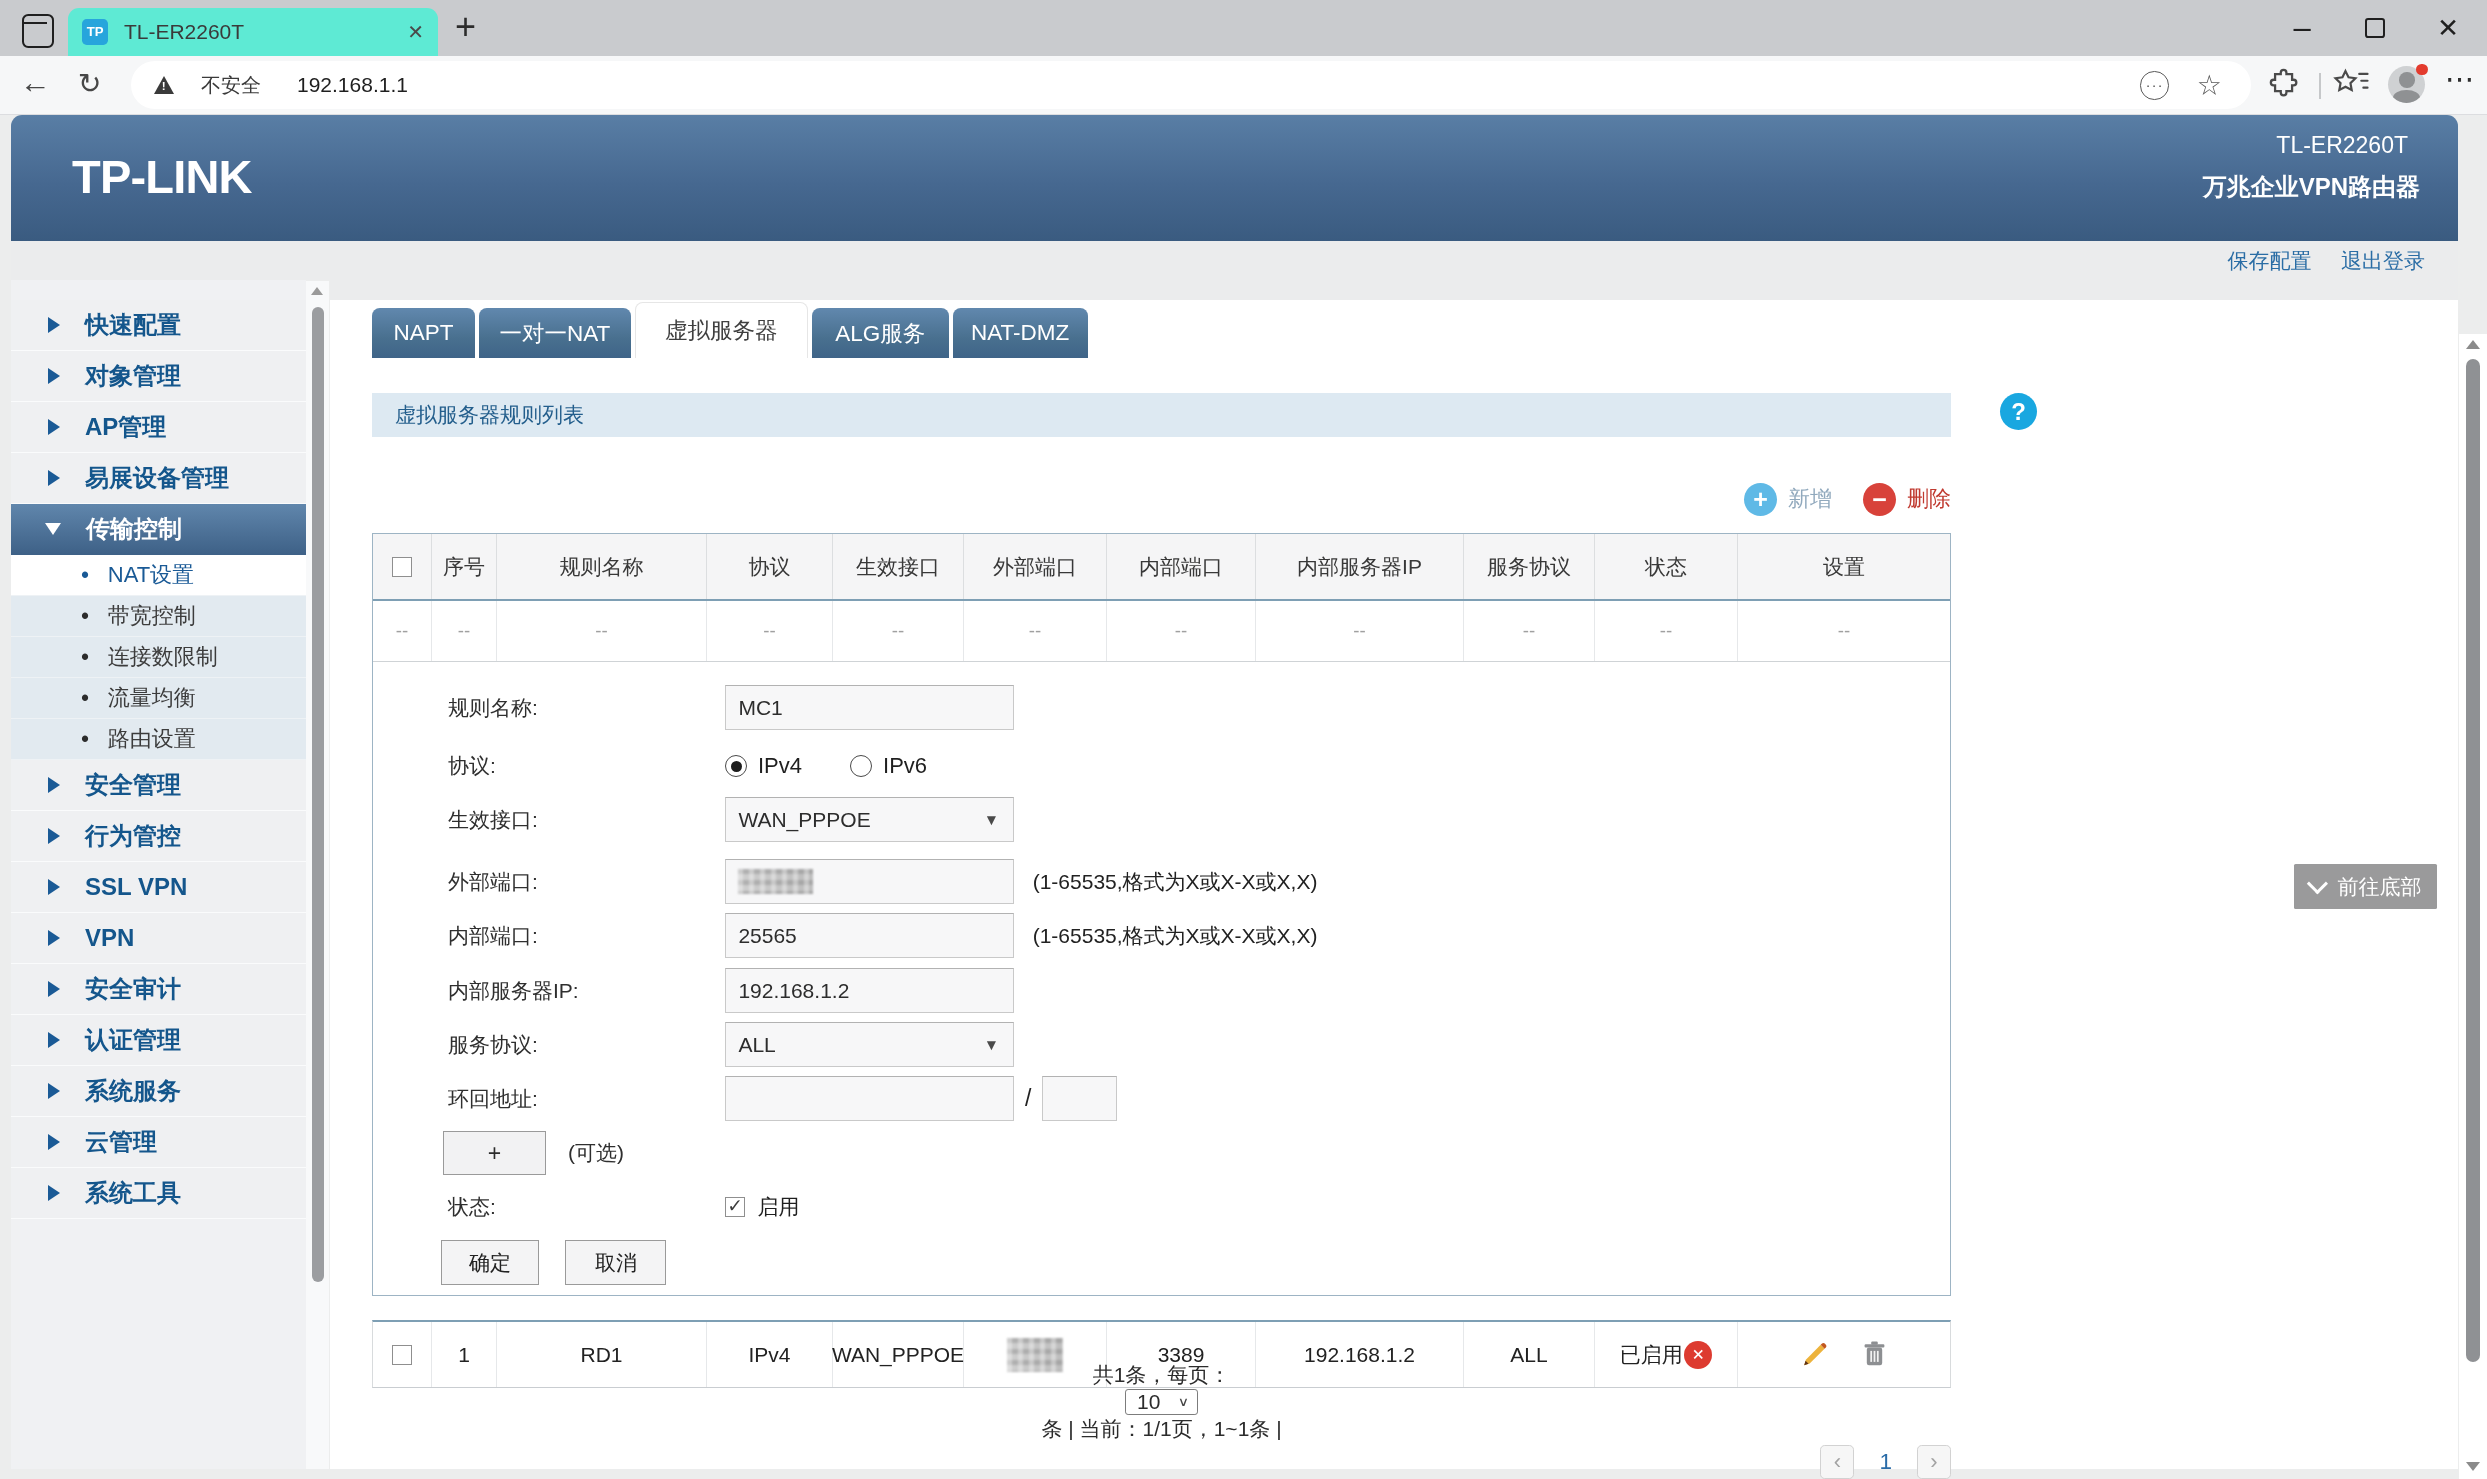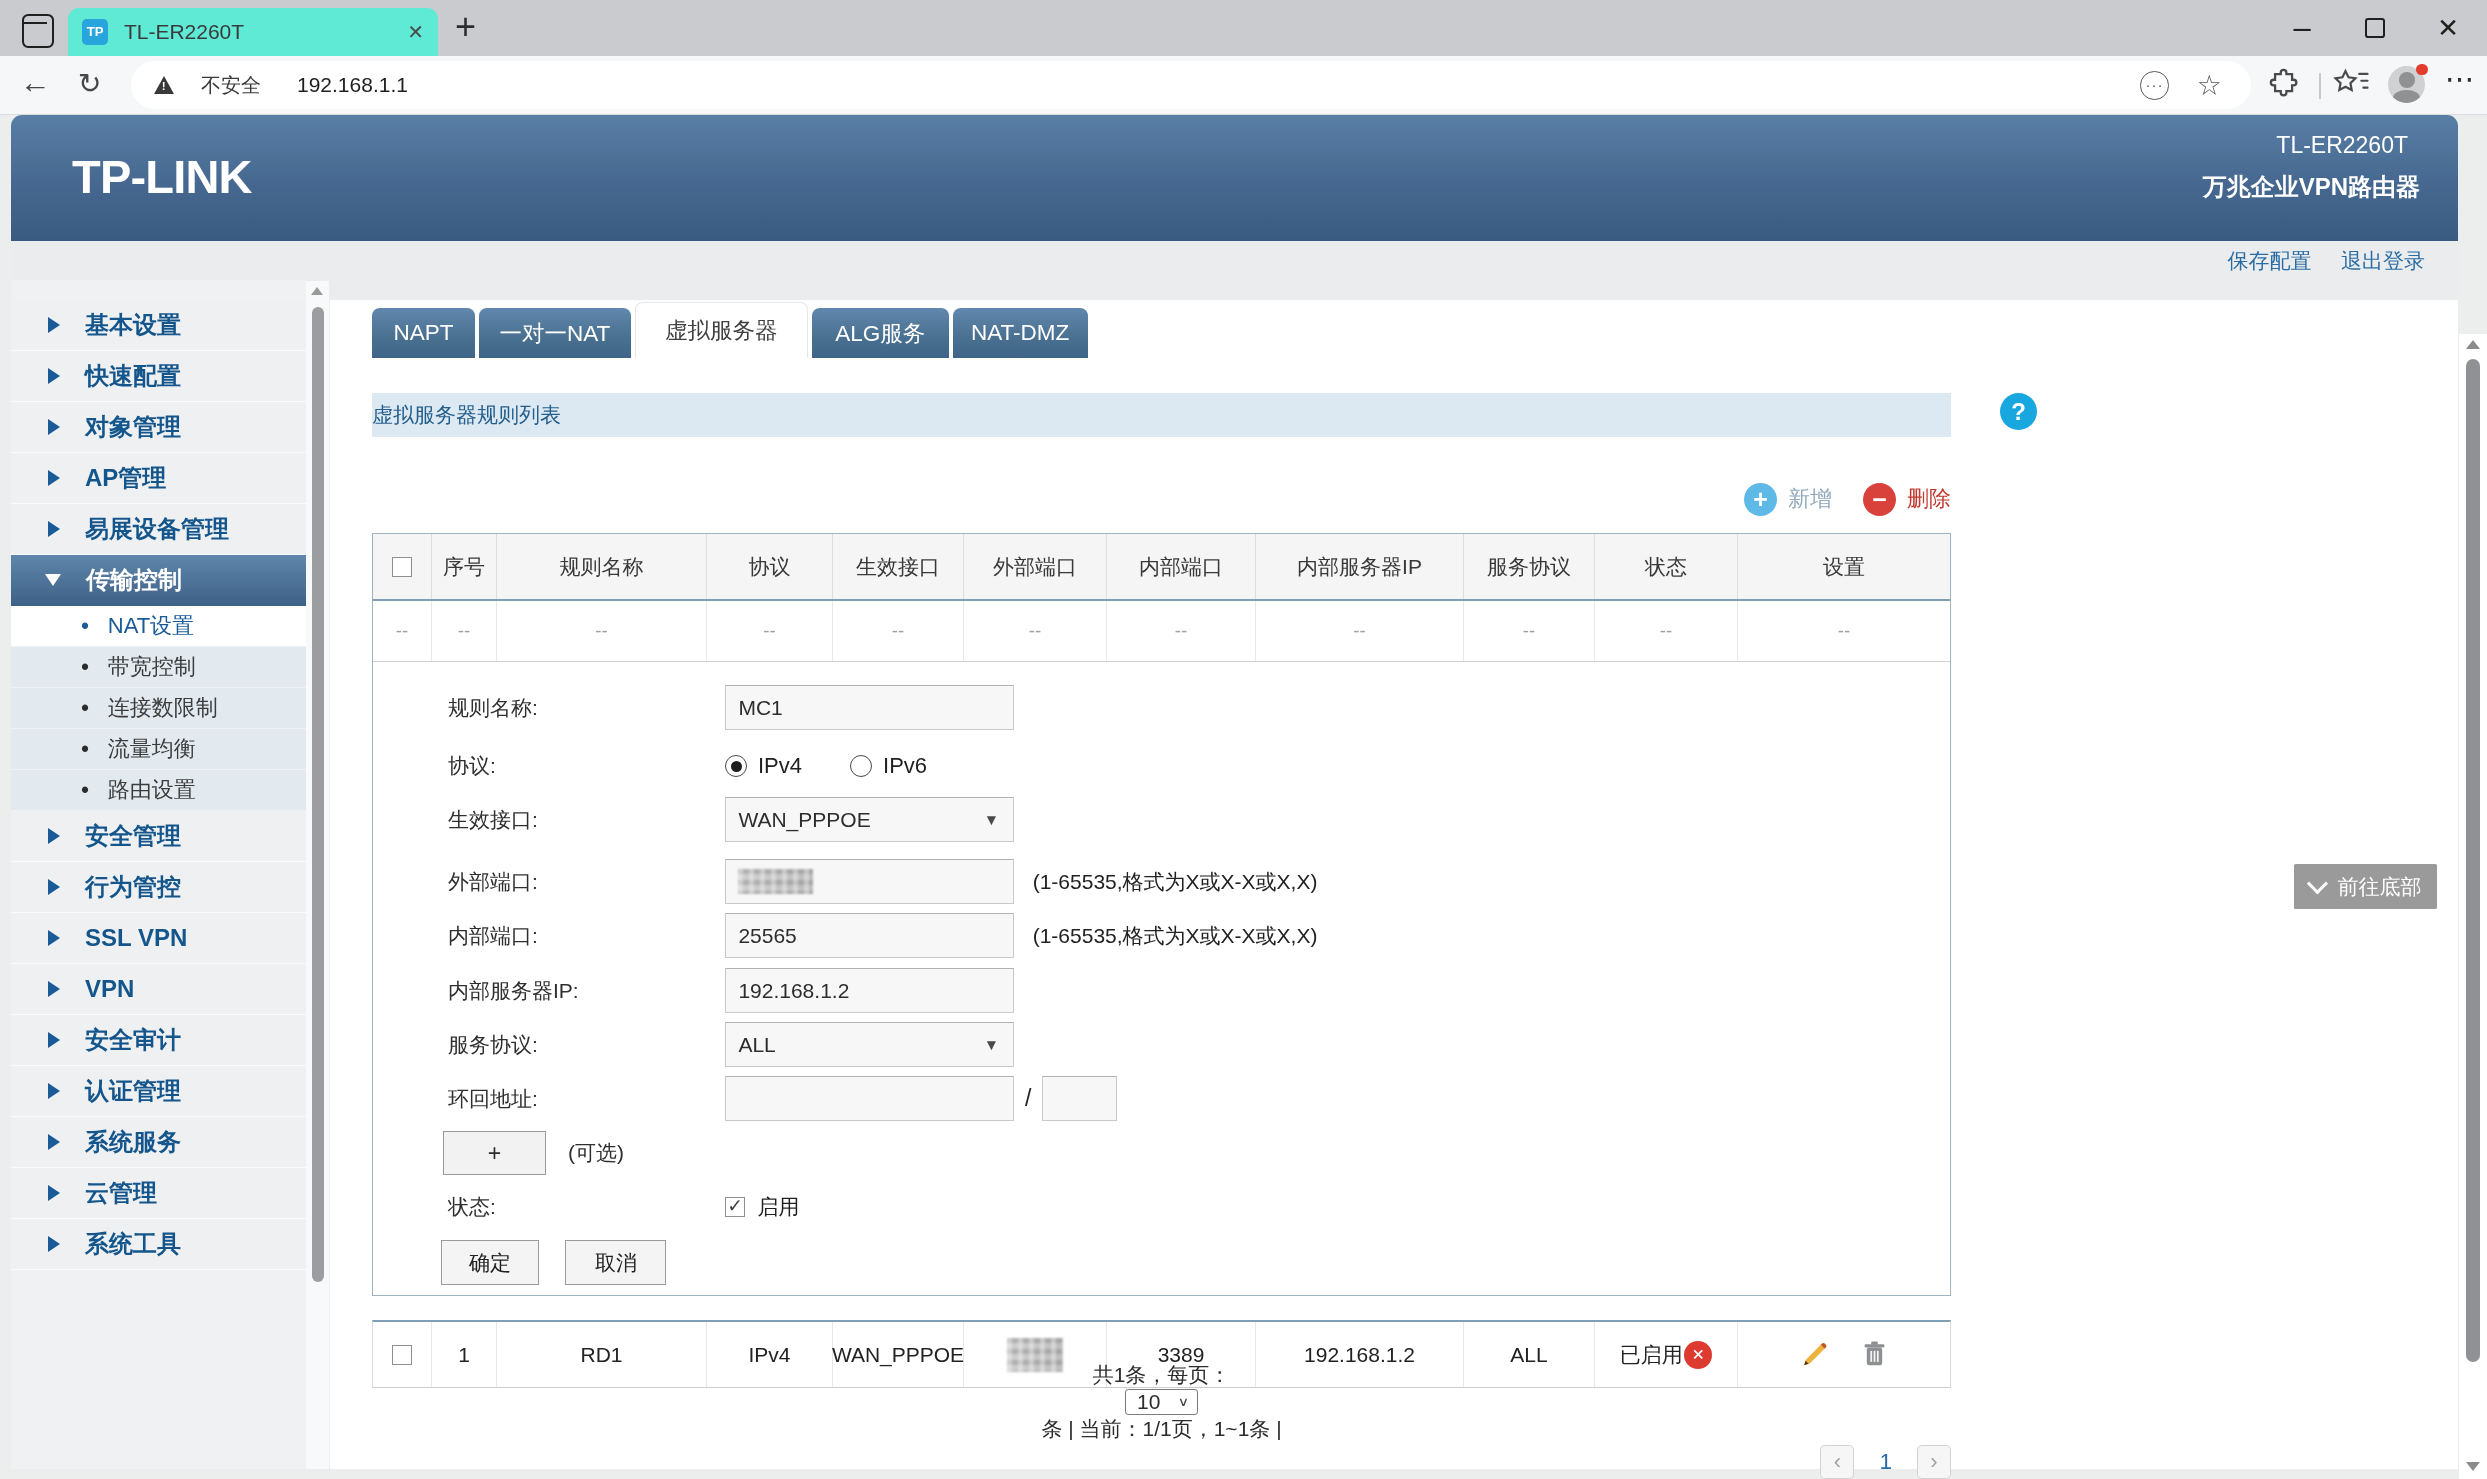--- a/index.html
+++ b/index.html
@@ -63,21 +63,21 @@
   #sscroll .up{position:absolute;top:6.2px;left:5.4px;width:0;height:0;border-left:6.2px solid transparent;border-right:6.2px solid transparent;border-bottom:8.5px solid #9a9a9a;}
   #sthumb{position:absolute;left:6.2px;top:26.4px;width:11.7px;height:975px;background:#9b9da0;border-radius:6.2px;}
   
   #content{position:absolute;left:330px;top:165px;width:2128px;height:1189px;background:#fff;}
   #content .topgray{position:absolute;left:0;top:0;width:100%;height:20px;background:#ebeced;}
   #tabbar{position:absolute;left:42px;top:22px;height:56px;display:flex;align-items:flex-end;gap:3.9px;}
   .ptab{height:50px;border-radius:7.8px 7.8px 0 0;background:linear-gradient(180deg,#6188ae,#49708f 60%,#3f6488);
     color:#fff;font-size:22.5px;display:flex;align-items:center;justify-content:center;box-sizing:border-box;}
   .ptab.on{height:56px;background:#fff;color:#3f3f3f;border:1.6px solid #e6e6e6;border-bottom:none;}
   .tw0{width:103px}.tw1{width:152px}.tw2{width:173px}.tw3{width:137px}.tw4{width:135px}
-  #panelhead{position:absolute;left:42px;top:113px;width:1579px;height:44px;background:#dde9f2;color:#235e8c;font-size:21px;line-height:44px;box-sizing:border-box;}
+  #panelhead{position:absolute;left:42px;top:113px;width:1579px;height:44px;background:#dde9f2;color:#235e8c;font-size:21px;line-height:44px;padding-left:23px;box-sizing:border-box;}
   #help{position:absolute;left:1670px;top:113px;width:37px;height:37px;border-radius:50%;background:#19a7e0;color:#fff;font-size:24px;font-weight:bold;display:flex;align-items:center;justify-content:center;}
   #rowactions{position:absolute;left:42px;top:201px;width:1579px;height:36px;display:flex;justify-content:flex-end;align-items:center;gap:31px;}
   .act{display:flex;align-items:center;gap:11px;}
   .cicon{width:33px;height:33px;border-radius:50%;color:#fff;font-size:25px;font-weight:bold;display:flex;align-items:center;justify-content:center;line-height:0;}
   .cicon.add{background:#5fb9e6;}
   .cicon.del{background:#d8423a;}
   #rowactions .addlb{color:#91a9bd;font-size:22px;}
   #rowactions .dellb{color:#c03a30;font-size:22px;}
   
   #tblwrap{position:absolute;left:42px;top:253px;width:1579px;border:1.6px solid #9db4c4;box-sizing:border-box;background:#fff;}
@@ -179,24 +179,20 @@
     <div id="logo">TP-LINK</div>
     <div id="rmodel">TL-ER2260T</div>
     <div id="rproduct">万兆企业VPN路由器</div>
   </div>
   <div id="linksbar">
     <span>保存配置</span>
     <span>退出登录</span>
   </div>
 
   <div id="sidebar">
-    <div class="side-item">
-      <span class="tri-r"></span>
-      <span class="lb">基本设置</span>
-      </div>
     <div class="side-item">
       <span class="tri-r"></span>
       <span class="lb">快速配置</span>
       </div>
     <div class="side-item">
       <span class="tri-r"></span>
       <span class="lb">对象管理</span>
       </div>
     <div class="side-item">
       <span class="tri-r"></span>

